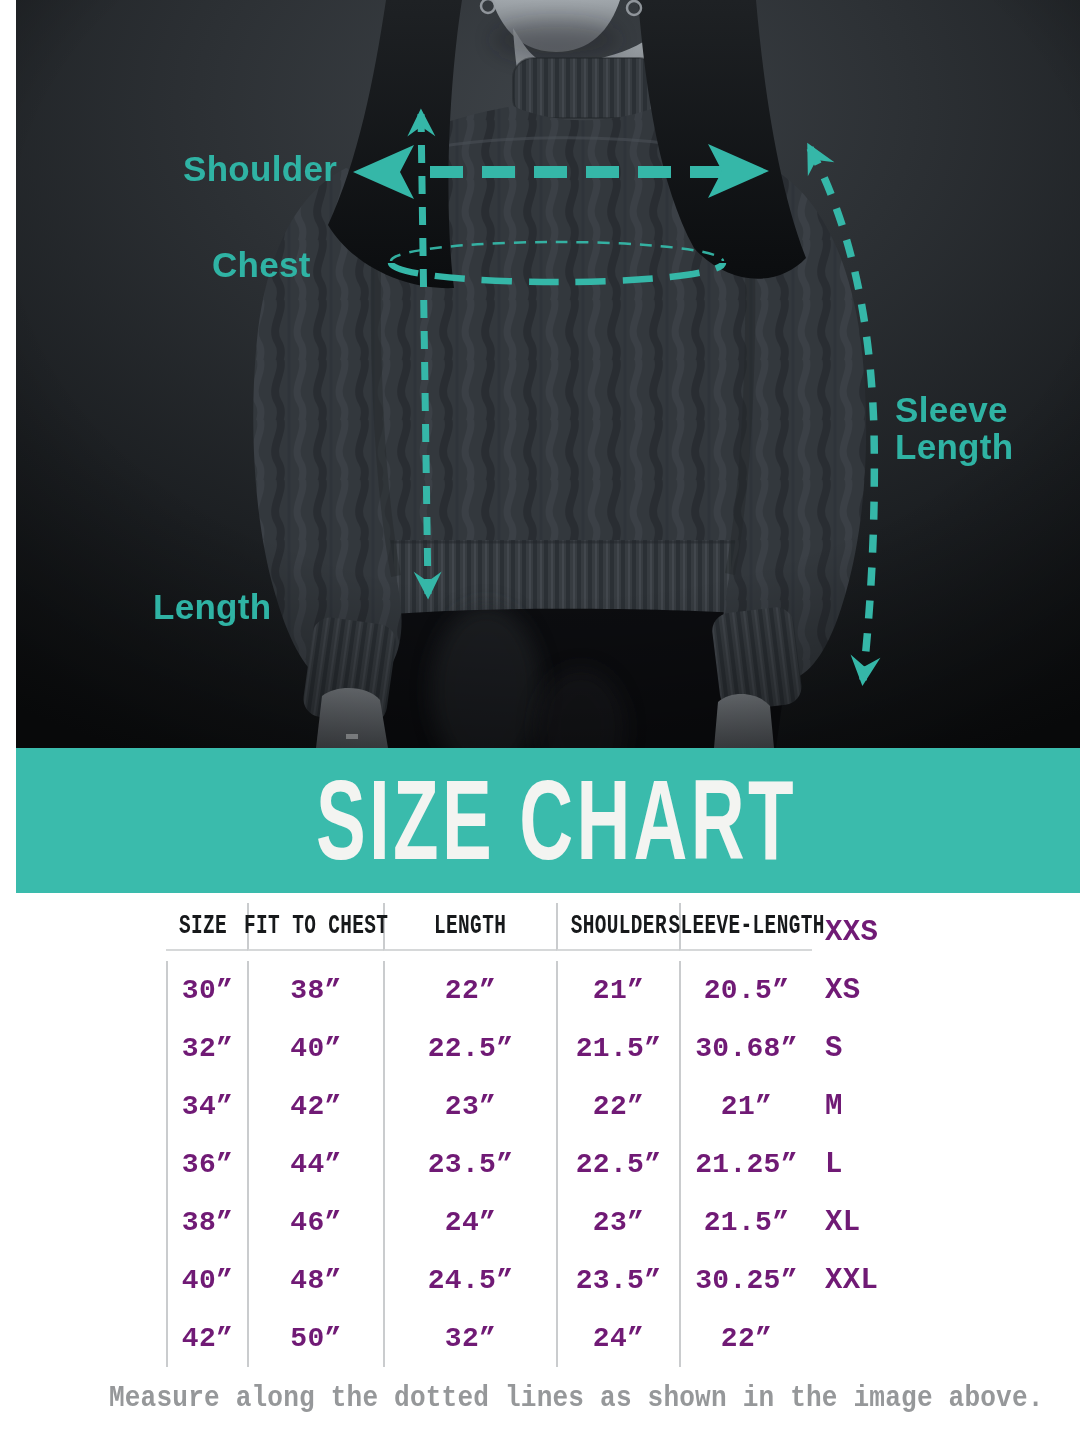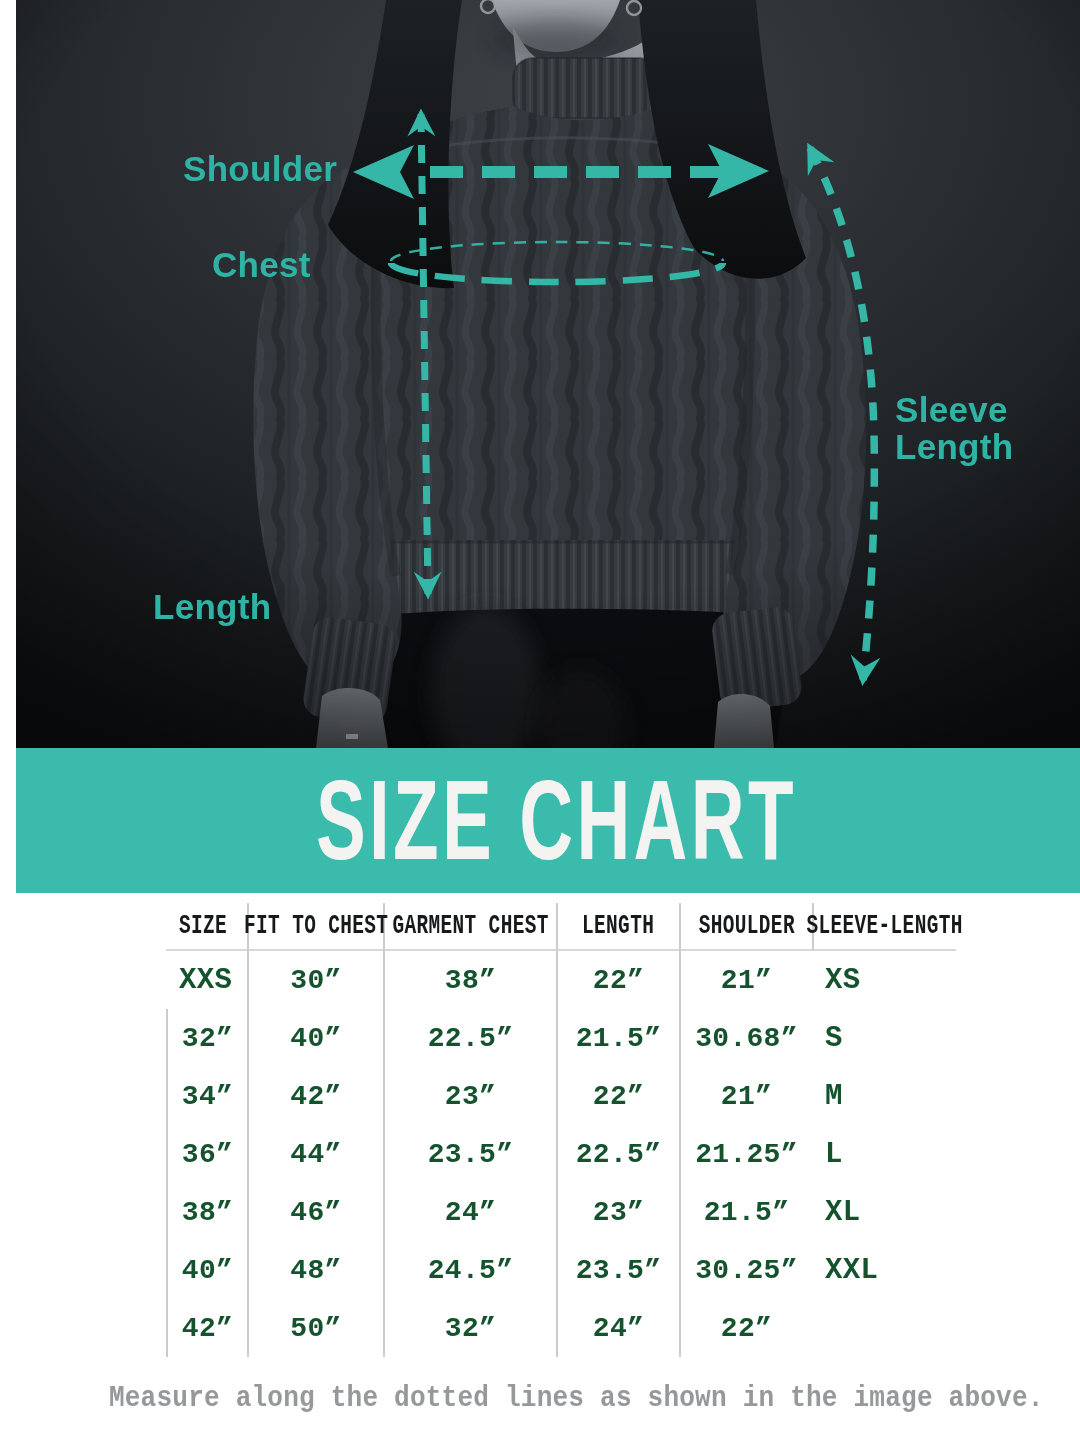--- a/index.html
+++ b/index.html
@@ -22,21 +22,21 @@
   
   .table-area{position:relative;width:1080px;height:547px;background:#ffffff;font-family:Liberation Mono, monospace;}
   .size-table{position:absolute;left:150px;top:10px;display:grid;grid-template-columns:81px 136px 173px 123px 133px 144px;}
   .cell{display:flex;align-items:center;justify-content:center;box-sizing:border-box;}
   .cell.c0{justify-content:flex-start;padding-left:13px;}
   .hcell{height:48px;border-bottom:2px solid #d6d8d9;}
   .dcell{height:58px;}
   .vline{border-left:2px solid #caccce;}
   .hspan{font-size:27px;font-weight:bold;color:#17191b;transform:scaleX(.72);transform-origin:center;white-space:nowrap;letter-spacing:.5px;}
   .c0 .hspan{transform-origin:left center;}
-  .dspan{font-size:28px;font-weight:bold;color:#14532d;letter-spacing:.3px;white-space:nowrap;}
+  .dspan{font-size:28px;font-weight:bold;color:#701a75;letter-spacing:.3px;white-space:nowrap;}
   .sspan{font-size:29px;}
   .caption{position:absolute;top:489px;left:0;width:100%;text-align:right;}
   .caption span{display:inline-block;font-size:29px;font-weight:bold;color:#96989A;transform:scaleX(.9);letter-spacing:.2px;white-space:nowrap;}
 </style>
 </head>
 <body>
 
 <div class="stage">
 
   <div class="photo">
@@ -158,23 +158,20 @@
 
   <div class="table-area">
     <div class="size-table">
         <div class="cell hcell c0">
           <span class="hspan">SIZE</span>
         </div>
         <div class="cell hcell vline">
           <span class="hspan">FIT TO CHEST</span>
         </div>
         <div class="cell hcell vline">
-          <span class="hspan">GARMENT CHEST</span>
-        </div>
-        <div class="cell hcell vline">
           <span class="hspan">LENGTH</span>
         </div>
         <div class="cell hcell vline">
           <span class="hspan">SHOULDER</span>
         </div>
         <div class="cell hcell vline">
           <span class="hspan">SLEEVE-LENGTH</span>
         </div>
         <div class="cell dcell c0">
           <span class="dspan sspan">XXS</span>
@@ -183,20 +180,23 @@
           <span class="dspan">30”</span>
         </div>
         <div class="cell dcell vline">
           <span class="dspan">38”</span>
         </div>
         <div class="cell dcell vline">
           <span class="dspan">22”</span>
         </div>
         <div class="cell dcell vline">
           <span class="dspan">21”</span>
+        </div>
+        <div class="cell dcell vline">
+          <span class="dspan">20.5”</span>
         </div>
         <div class="cell dcell c0">
           <span class="dspan sspan">XS</span>
         </div>
         <div class="cell dcell vline">
           <span class="dspan">32”</span>
         </div>
         <div class="cell dcell vline">
           <span class="dspan">40”</span>
         </div>

